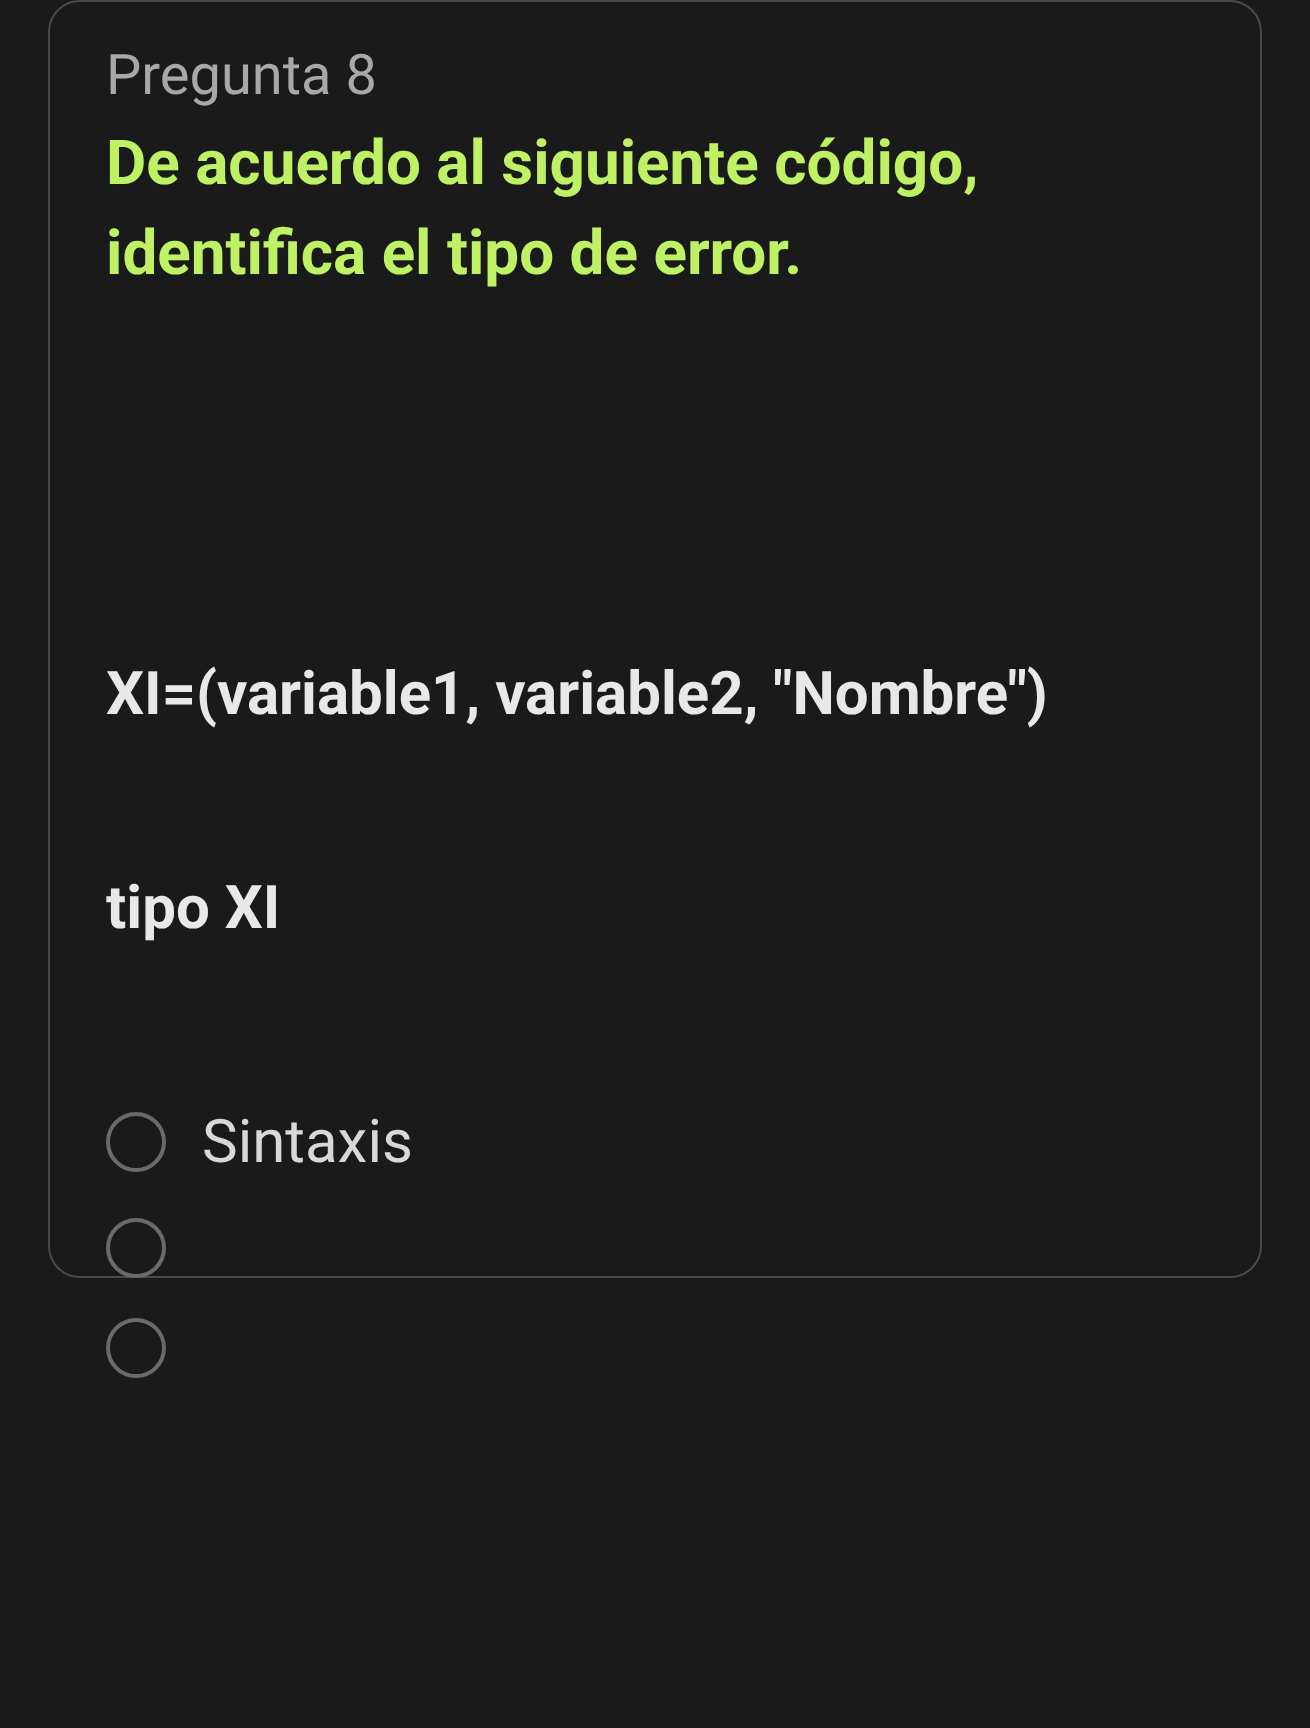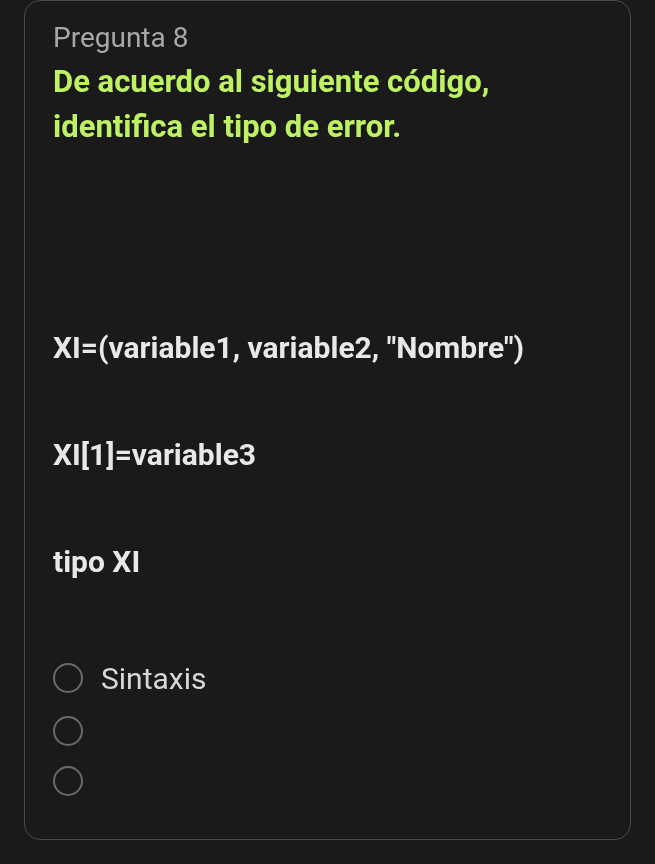--- a/index.html
+++ b/index.html
@@ -14,21 +14,21 @@
       height: 864px;
       padding: 0;
       overflow: hidden;
     }
     .card {
       margin: 0 24px;
       border: 1px solid #4a4a4a;
       border-radius: 16px;
       padding: 20px 28px 36px 28px;
       background: #1a1a1a;
-      height: 840px;
+      height: 639px;
     }
     .question-label {
       color: #a8a8a8;
       font-size: 28px;
       font-weight: 400;
       margin-bottom: 6px;
     }
     .question-title {
       color: #bef264;
       font-size: 31px;
@@ -75,21 +75,20 @@
   </style>
 </head>
 <body>
 
 <div class="card">
   <div class="question-label">Pregunta 8</div>
   <div class="question-title">De acuerdo al siguiente código, identifica el tipo de error.</div>
 
   <div class="code-block">
     <div class="code-line">XI=(variable1, variable2, "Nombre")</div>
-    <div class="code-line">XI[1]=variable3</div>
     <div class="code-line">tipo XI</div>
   </div>
 
   <div class="options">
     <div class="option">
       <div class="radio"></div>
       <div class="option-label">Sintaxis</div>
     </div>
     <div class="option">
       <div class="radio"></div>

